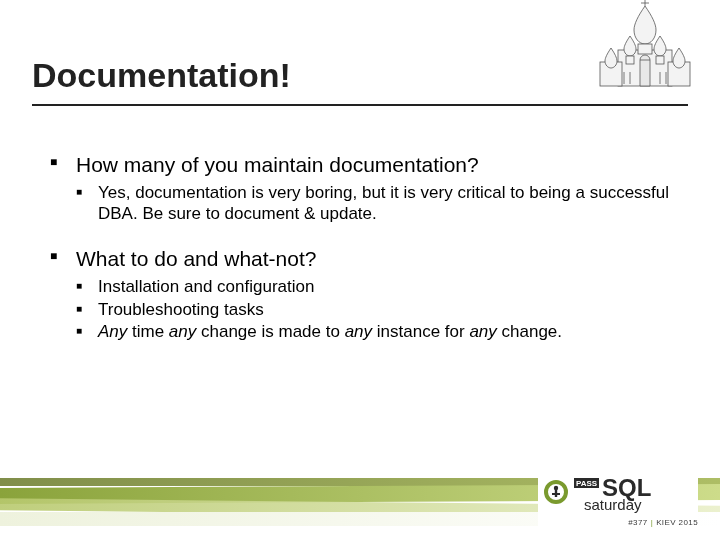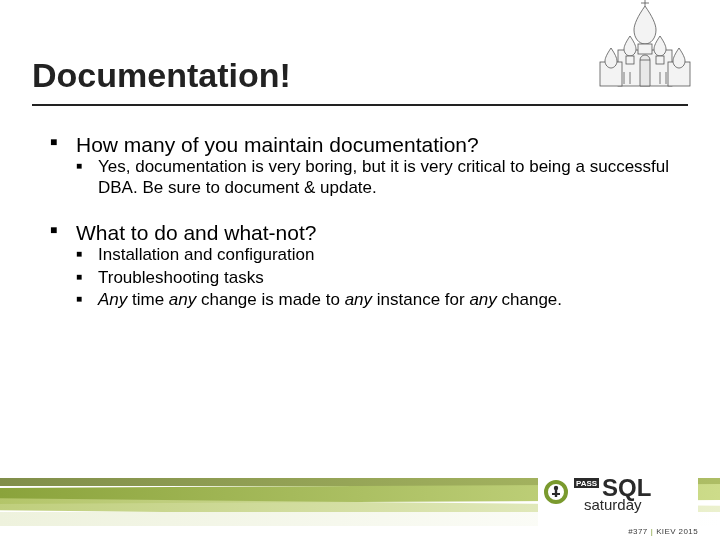--- a/index.html
+++ b/index.html
@@ -1,37 +1,37 @@
 <!DOCTYPE html>
 <html><head>
 <meta charset="utf-8">
 <style>
   * { margin: 0; padding: 0; box-sizing: border-box; }
   html, body { width: 720px; height: 540px; overflow: hidden; font-family: Arial, Helvetica, sans-serif; background: #fff; }
   .slide { position: relative; width: 720px; height: 540px; }
   .header-illustration { position: absolute; top: 0; right: 20px; width: 110px; height: 90px; }
   .title { position: absolute; left: 32px; top: 56px; font-size: 34px; font-weight: 700; color: #222; }
   .title-rule { position: absolute; left: 32px; top: 104px; width: 656px; height: 0; border-top: 2px solid #222; }
-  .content { position: absolute; left: 50px; top: 132px; width: 620px; color: #000; }
+  .content { position: absolute; left: 50px; top: 152px; width: 620px; color: #000; }
   .lvl1 { list-style: none; }
   .lvl1 > li { position: relative; padding-left: 26px; margin-bottom: 6px; font-size: 21px; line-height: 1.2; }
   .lvl1 > li + li.group { margin-top: 22px; }
   .lvl1 > li::before { content: "■"; position: absolute; left: 0; top: 3px; font-size: 12px; color: #000; }
-  .lvl2 { list-style: none; }
+  .lvl2 { list-style: none; margin-top: 6px; }
   .lvl2 > li { position: relative; padding-left: 22px; font-size: 17px; line-height: 1.2; margin-bottom: 2px; }
   .lvl2 > li::before { content: "■"; position: absolute; left: 0; top: 3px; font-size: 10px; color: #000; }
   .content em { }
   .footer-band { position: absolute; left: 0; bottom: 0; width: 720px; height: 78px; }
   .stripe-a { position: absolute; left: 0; bottom: 54px; width: 720px; height: 8px; background: linear-gradient(90deg, #6a7a2a, #9fb24a); opacity: 0.85; }
   .stripe-b { position: absolute; left: 0; bottom: 38px; width: 720px; height: 16px; background: linear-gradient(90deg, #8aa33b, #cddc8a); transform: skewY(-0.3deg); }
   .stripe-c { position: absolute; left: 0; bottom: 26px; width: 720px; height: 12px; background: linear-gradient(90deg, #b8c96e, #e9efc9); transform: skewY(0.6deg); opacity: 0.9; }
   .stripe-d { position: absolute; left: 0; bottom: 14px; width: 720px; height: 14px; background: linear-gradient(90deg, #eef2dd, #ffffff); }
   .logo-block { position: absolute; right: 22px; bottom: 12px; width: 160px; height: 54px; background: #fff; }
   .logo-svg { display: block; }
-  .logo-sub { font-size: 8px; letter-spacing: 0.4px; color: #3a3a3a; text-align: right; margin-top: 13px; }
+  .logo-sub { font-size: 8px; letter-spacing: 0.4px; color: #3a3a3a; text-align: right; margin-top: 4px; }
   .logo-sub .sep { color: #7a9a2e; padding: 0 3px; }
 </style>
 </head>
 <body>
 
 <div class="slide">
 
   <div class="header-illustration">
     <svg viewBox="0 0 110 90" width="110" height="90">
       <g stroke="#555" stroke-width="0.8" fill="#f3f3f3">

